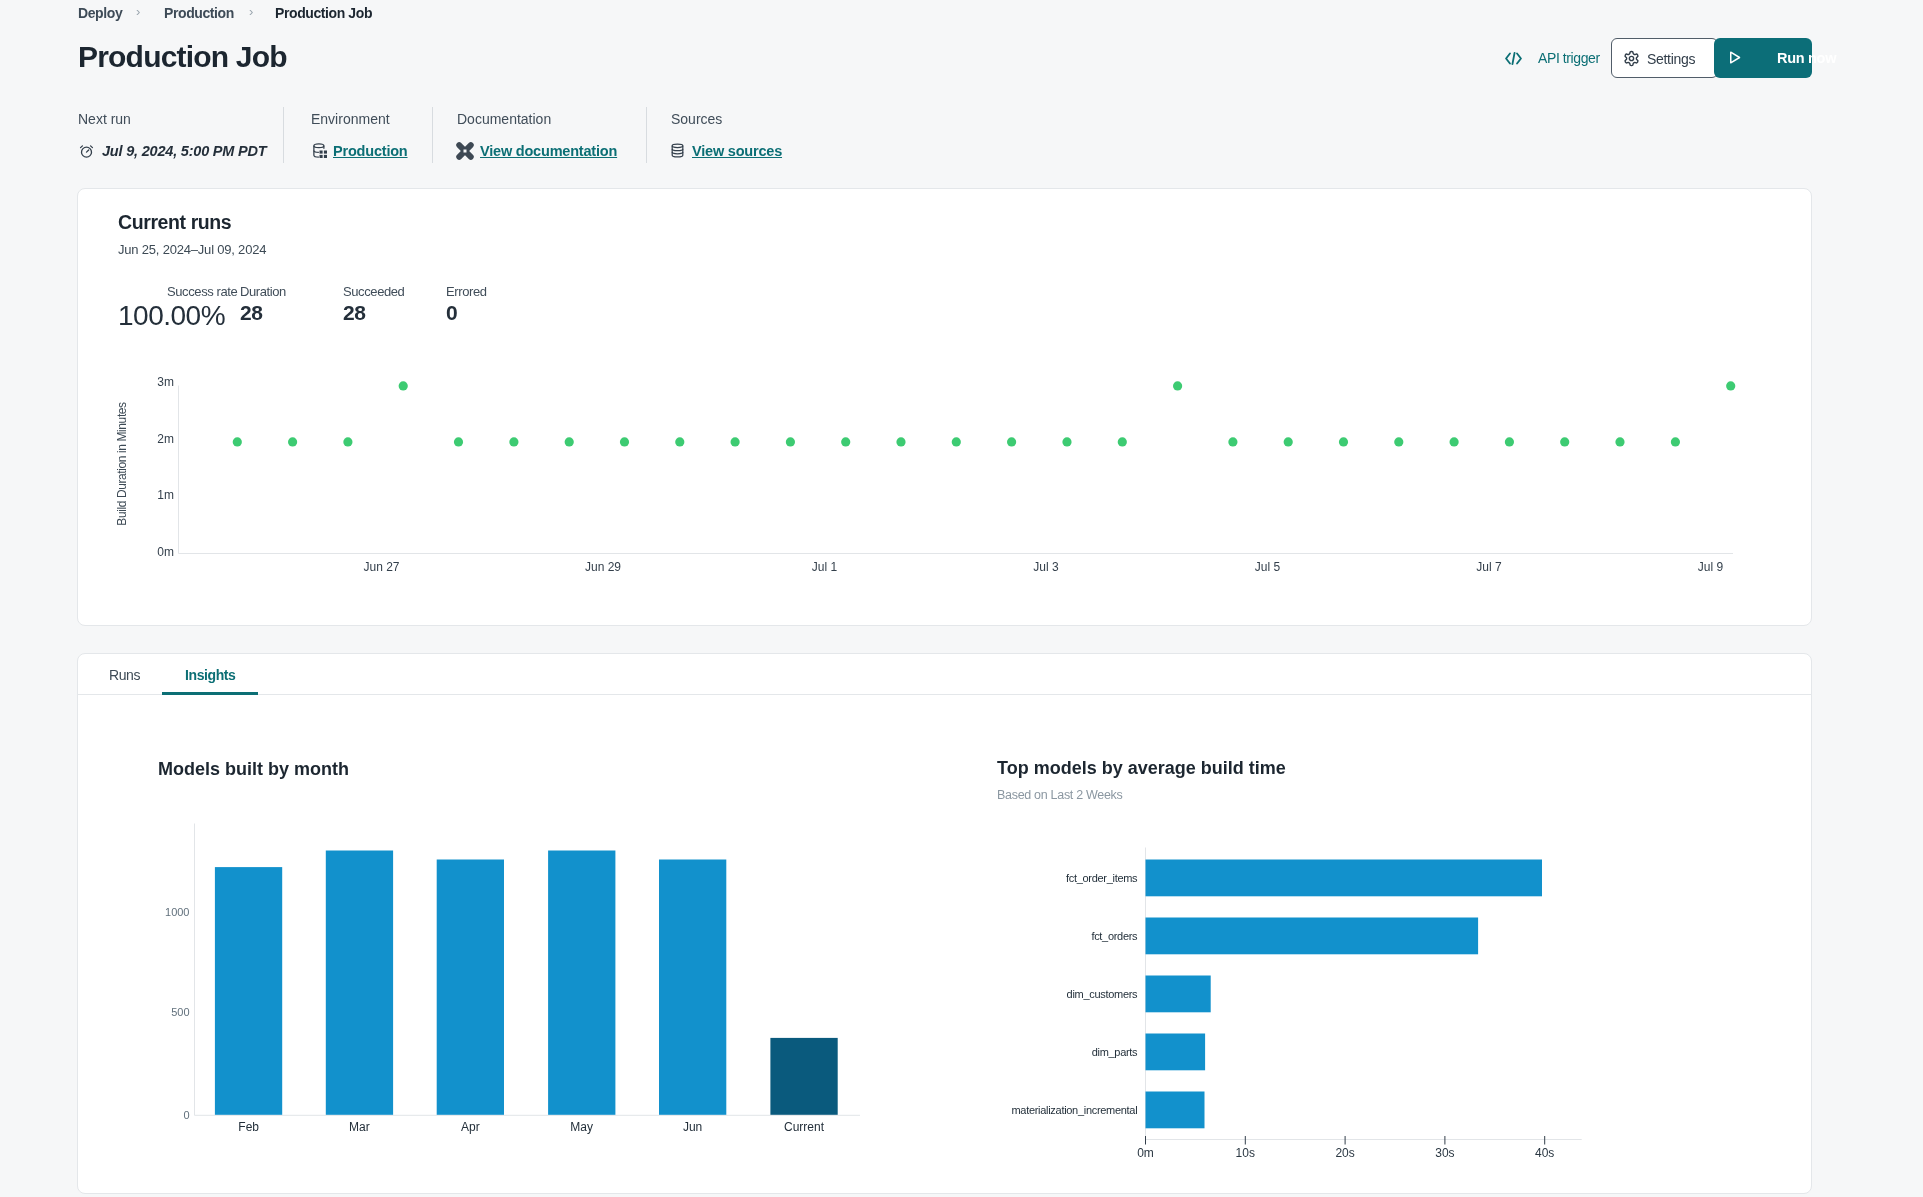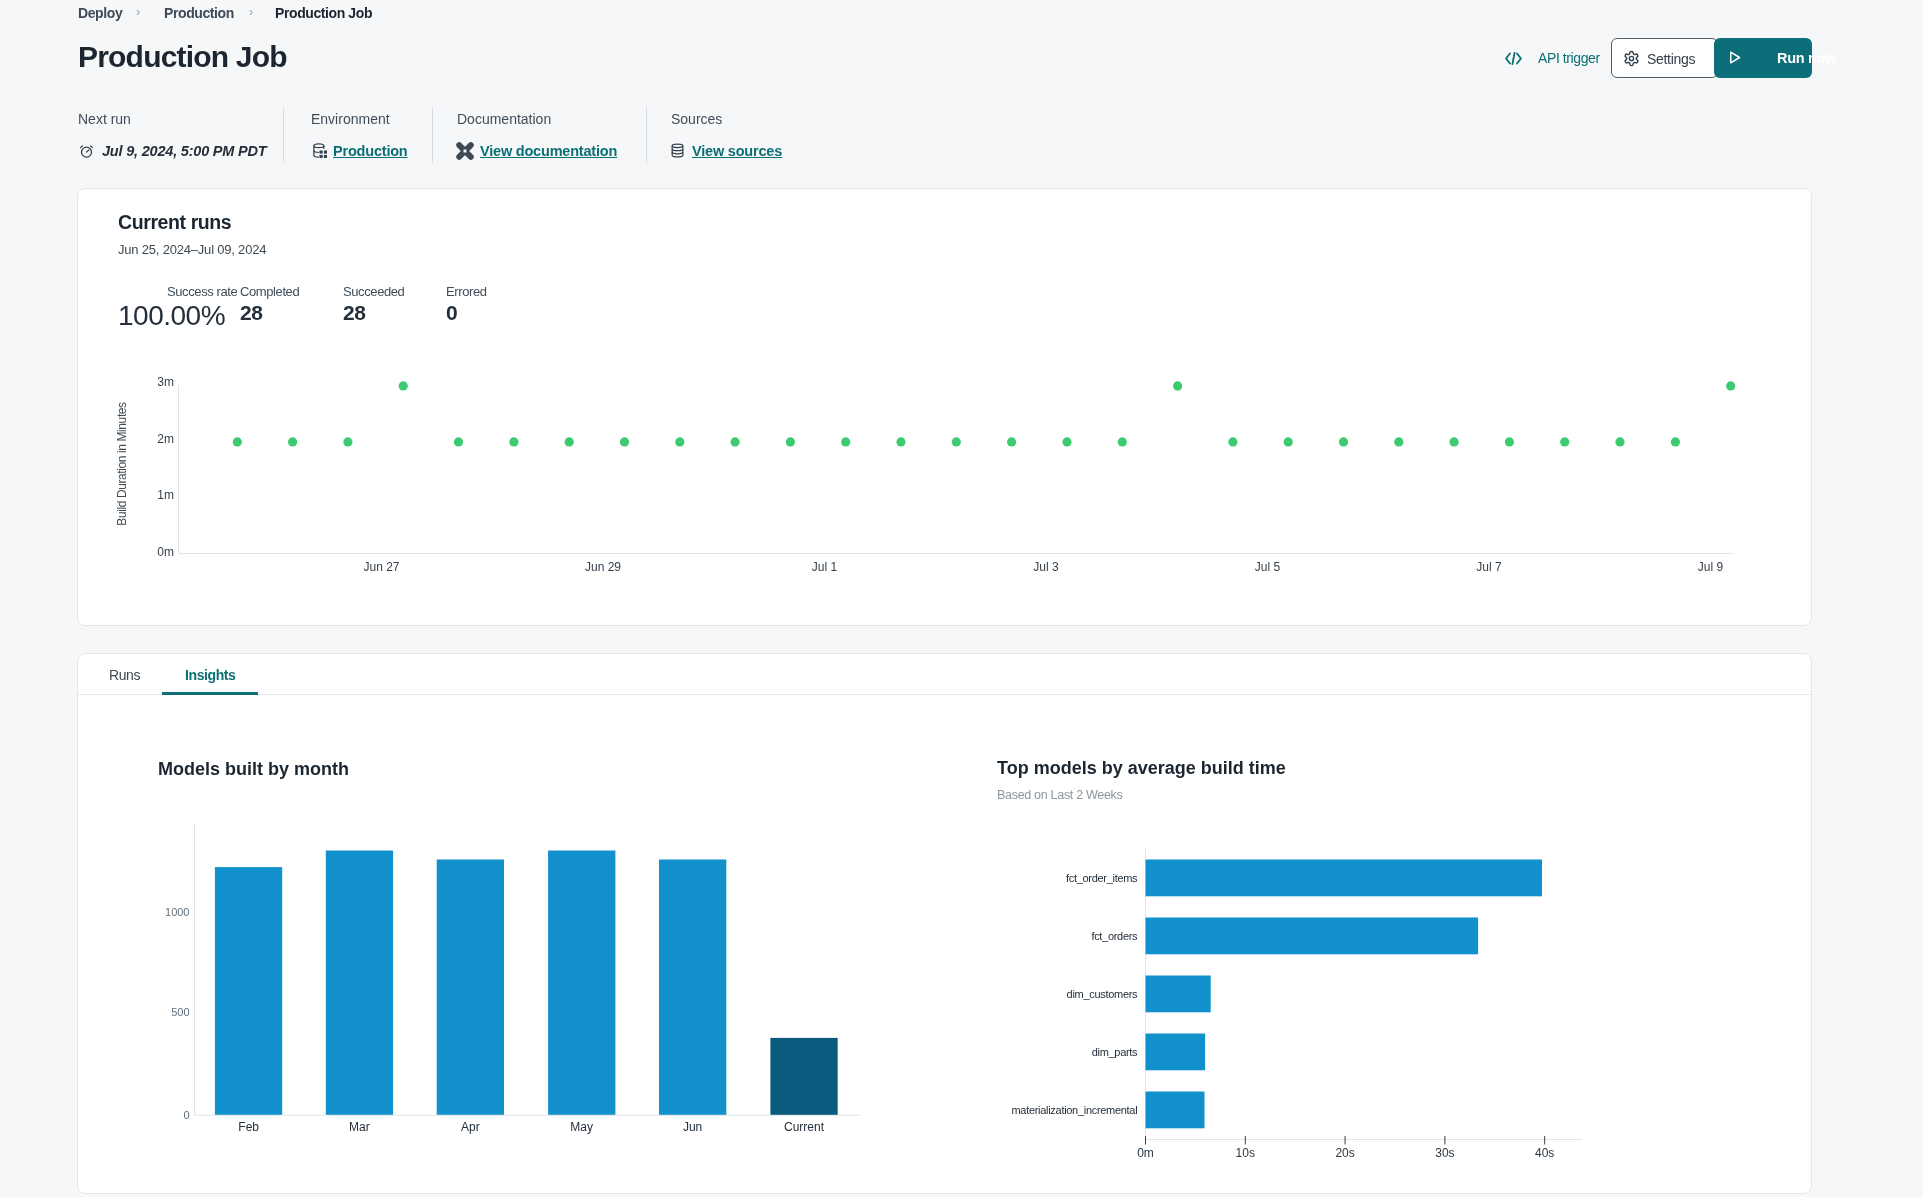--- a/index.html
+++ b/index.html
@@ -102,21 +102,21 @@
   <path d="M3.5 14.5c0 1.5 3.8 2.7 8.5 2.7s8.5-1.2 8.5-2.7"></path>
 </svg>
 <a class="abs link" style="left:692px; top:144px;">View sources</a>
 
 <div class="card" style="left:77px; top:188px; width:1735px; height:438px;"></div>
 <div class="abs" style="left:118px; top:213px; font-size:19.5px; letter-spacing:-0.4px; font-weight:700; color:#1c2630;">Current runs</div>
 <div class="abs" style="left:118px; top:243px; font-size:13px; letter-spacing:-0.2px; color:#3d4a55;">Jun 25, 2024–Jul 09, 2024</div>
 
 <div class="abs" style="left:119px; top:285px; font-size:13px; letter-spacing:-0.4px; color:#404d59;margin-left:48px;">Success rate</div>
 <div class="abs" style="left:118px; top:302px; font-size:28px; letter-spacing:-0.5px; font-weight:400; color:#242f3a;">100.00%</div>
-<div class="abs" style="left:240px; top:285px; font-size:13px; letter-spacing:-0.4px; color:#404d59;">Completed</div>
+<div class="abs" style="left:240px; top:285px; font-size:13px; letter-spacing:-0.4px; color:#404d59;">Duration</div>
 <div class="abs" style="left:240px; top:302px; font-size:21px; letter-spacing:-0.5px; font-weight:700; color:#242f3a;">28</div>
 <div class="abs" style="left:343px; top:285px; font-size:13px; letter-spacing:-0.4px; color:#404d59;">Succeeded</div>
 <div class="abs" style="left:343px; top:302px; font-size:21px; letter-spacing:-0.5px; font-weight:700; color:#242f3a;">28</div>
 <div class="abs" style="left:446px; top:285px; font-size:13px; letter-spacing:-0.4px; color:#404d59;">Errored</div>
 <div class="abs" style="left:446px; top:302px; font-size:21px; font-weight:700; color:#242f3a;">0</div>
 
 <svg class="abs" style="left:77px; top:188px;" width="1735" height="438" viewBox="0 0 1735 438">
 
   <line x1="101.5" y1="197.5" x2="101.5" y2="365.5" stroke="#e2e5e8" stroke-width="1"></line>
   <line x1="101.5" y1="365.5" x2="1656" y2="365.5" stroke="#e2e5e8" stroke-width="1"></line>

